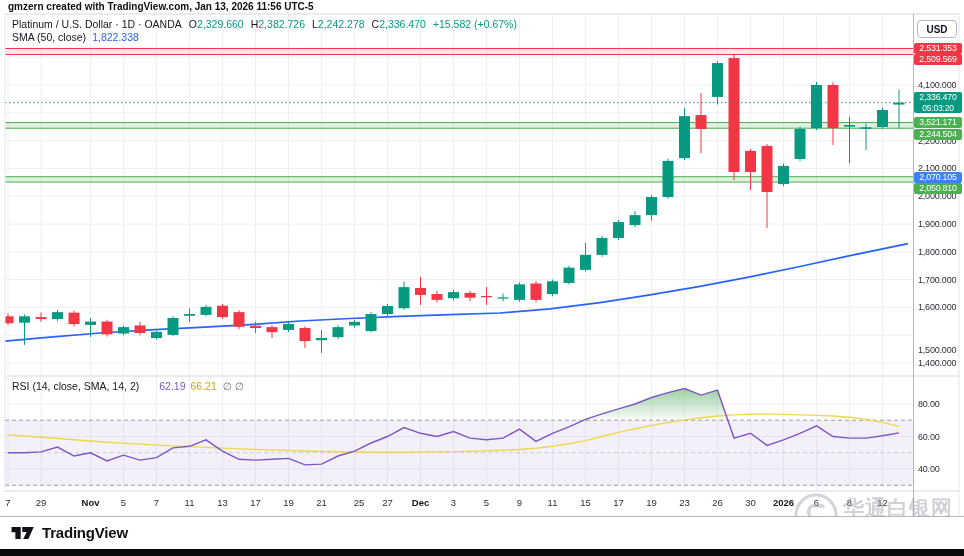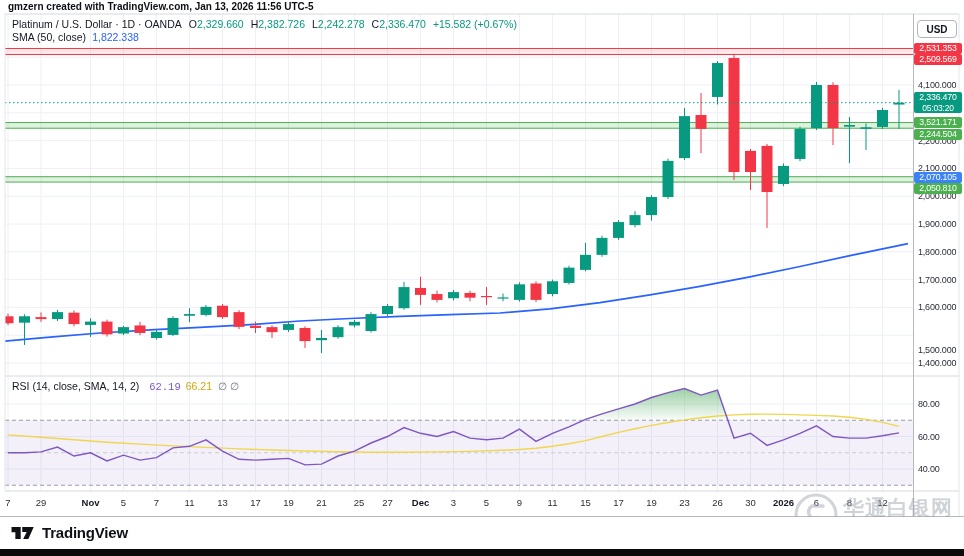--- a/index.html
+++ b/index.html
@@ -5,21 +5,21 @@
   html,body{margin:0;padding:0;background:#fff;}
   .stage{position:relative;width:964px;height:556px;background:#fff;overflow:hidden;
          font-family:"Liberation Sans",sans-serif;color:#131722;}
   .attribution{position:absolute;left:8px;top:1px;font-size:10px;font-weight:700;color:#0d0f14;z-index:6;}
   #chart-svg{position:absolute;left:0;top:0;z-index:1;}
   .legend-row{position:absolute;left:12px;font-size:10.5px;z-index:5;white-space:nowrap;color:#131722;}
   .legend-row .ltr{color:#131722;margin-left:7px;}
   .legend-row .val{color:#089981;}
   .legend-row .chg{color:#089981;margin-left:7px;}
   .legend-row .sma-val{color:#2962ff;margin-left:6px;}
-  .legend-row .rsi-val{color:#7e57c2;margin-left:10px;font-family:Liberation Mono, monospace;}
+  .legend-row .rsi-val{color:#7e57c2;margin-left:20px;}
   .legend-row .rsi-ma-val{color:#cfa80e;margin-left:5px;}
   .legend-row .empty-set{color:#787b86;margin-left:6px;}
   #price-axis,#rsi-axis{position:absolute;left:913px;top:0;width:51px;height:556px;z-index:2;}
   .axis-tick{position:absolute;left:5px;font-size:9px;line-height:10px;color:#2a2e39;letter-spacing:-0.2px;z-index:2;}
   .badge{position:absolute;left:1px;width:48px;border-radius:2px;color:#fff;font-size:8.8px;line-height:11px;
          text-align:center;z-index:3;letter-spacing:-0.2px;}
   .badge .sub{font-size:8.5px;line-height:10px;}
   .usd-btn{position:absolute;left:4px;top:20px;width:38px;height:16px;border:1px solid #b2b5be;border-radius:4px;
            font-size:10px;font-weight:700;color:#131722;display:flex;align-items:center;justify-content:center;
            background:#fff;cursor:pointer;z-index:3;}

